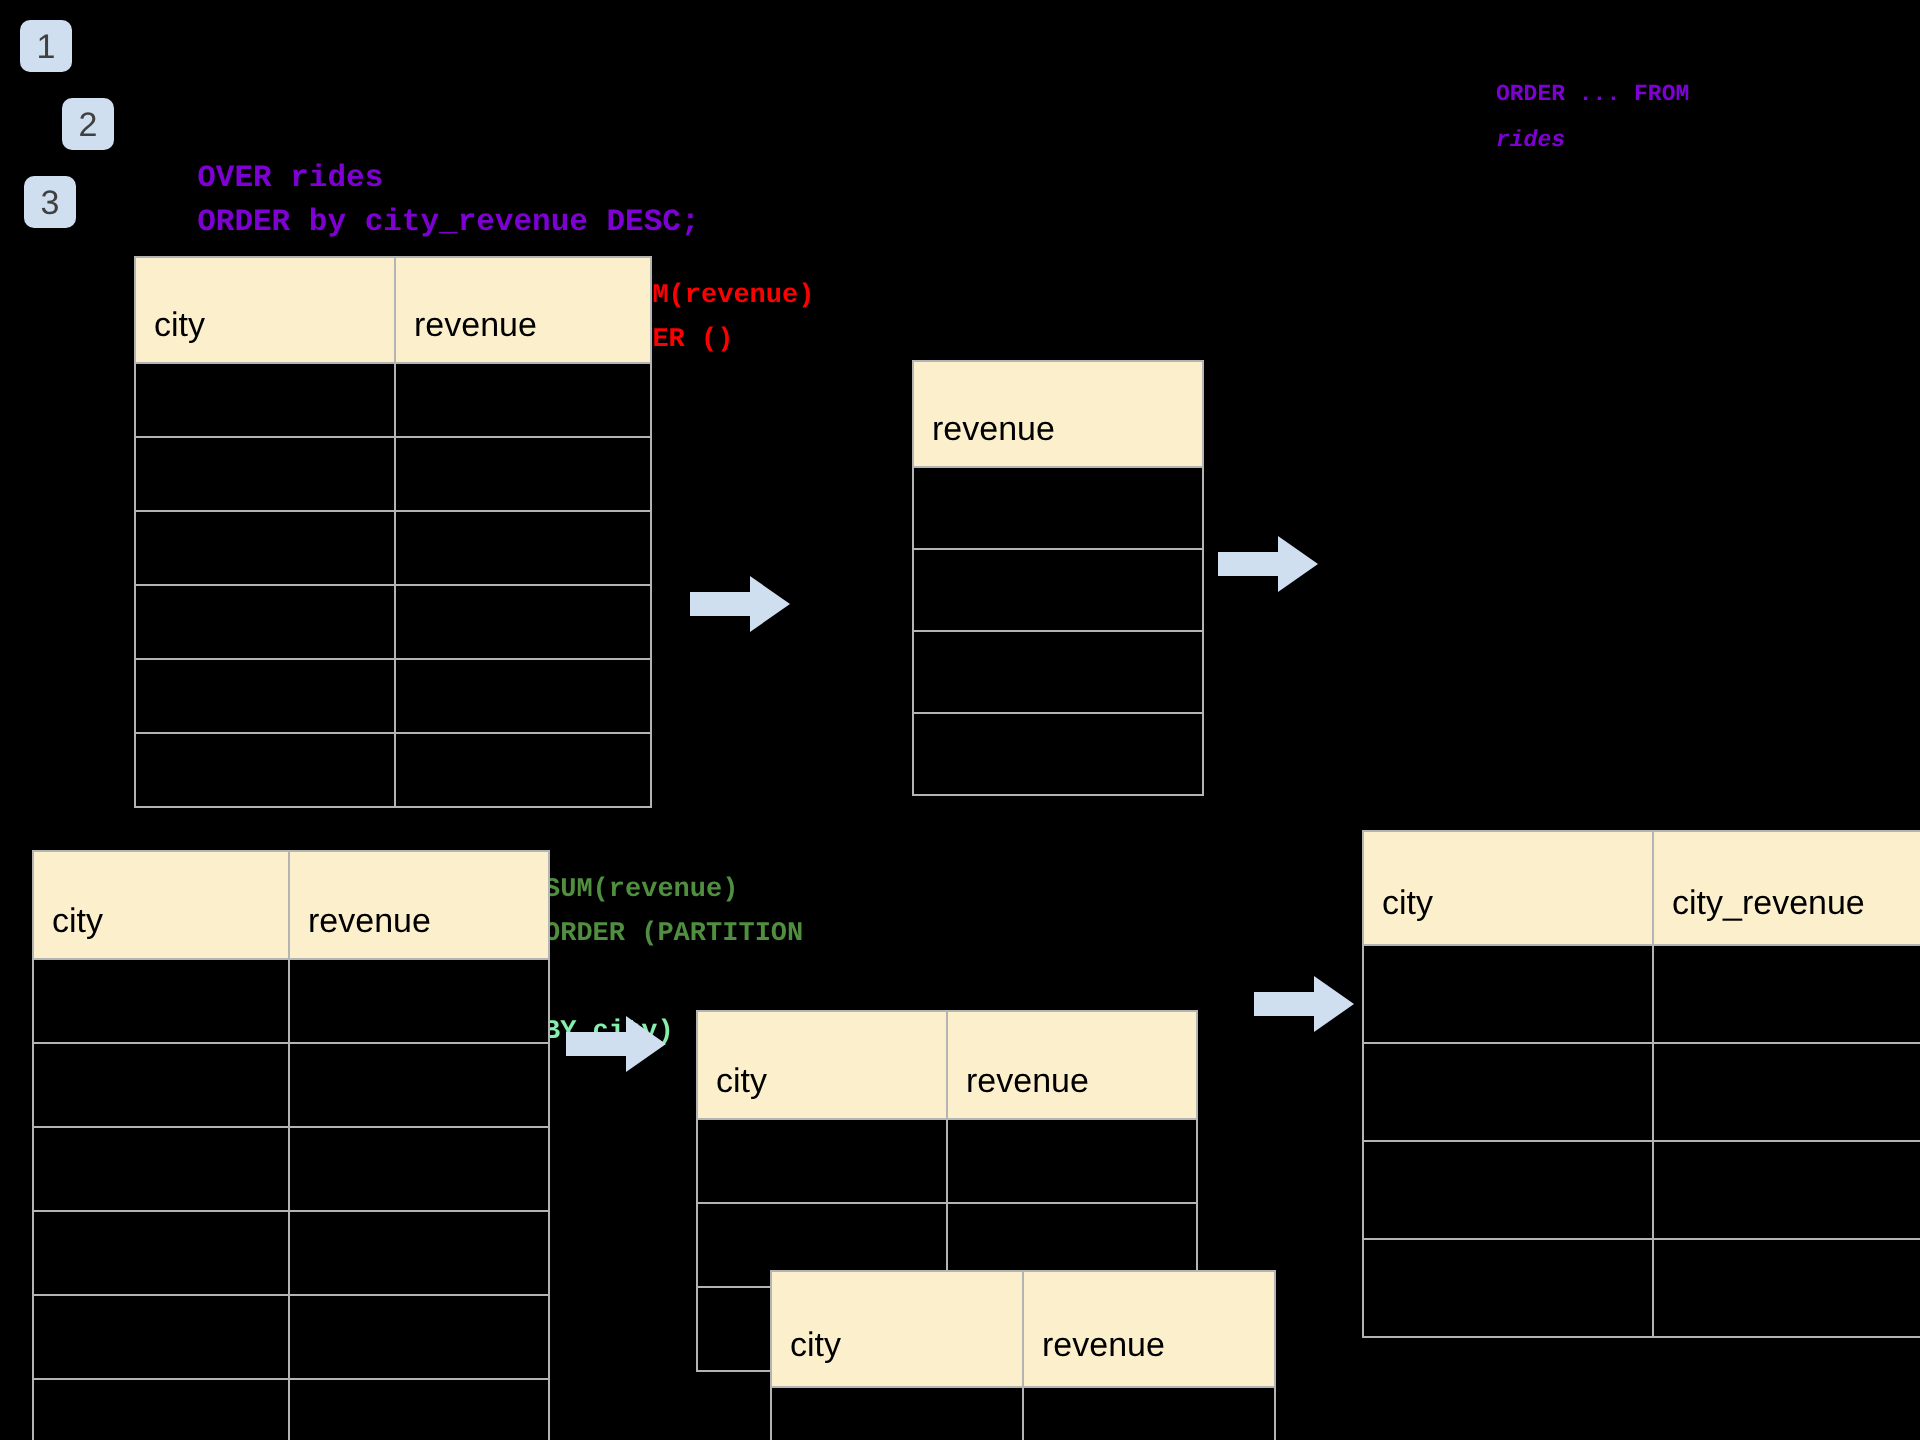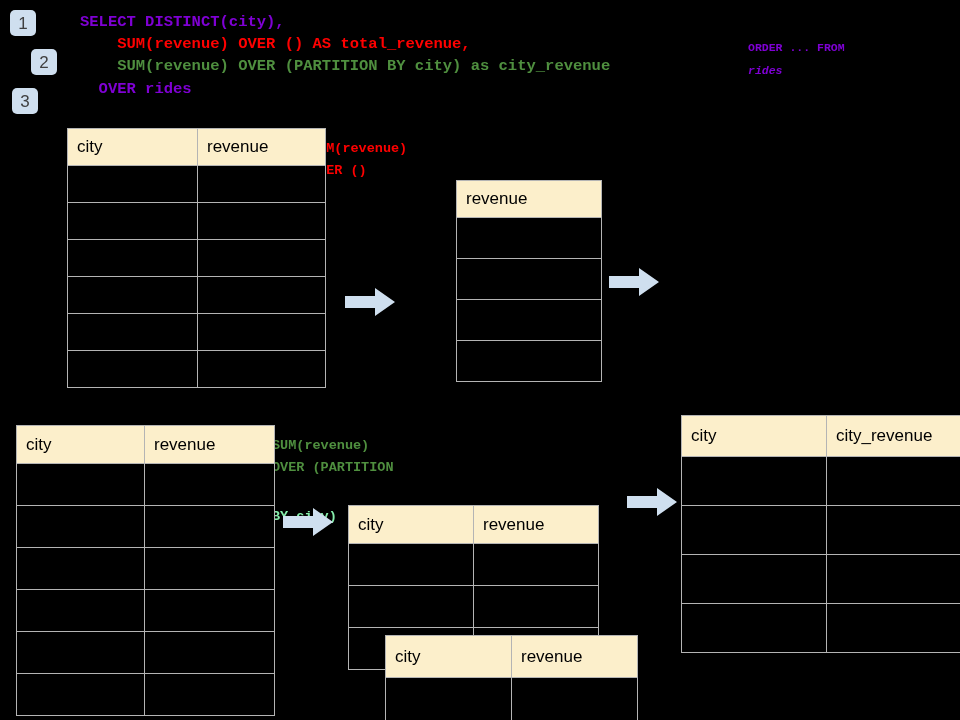--- a/index.html
+++ b/index.html
@@ -55,49 +55,47 @@
   .tbl td{
     border:1px solid #b4b4b4;
     background:#000000;
     padding:0;
   }
   .tbl td.hd{
     background:#fcefcb;
     color:#000000;
     font-family:"Liberation Sans", sans-serif;
     font-size:17px;
-    padding:0 0 0 9px;
+    padding:16px 0 0 9px;
     vertical-align:middle;
   }
 
   
   .arrow{position:absolute;}
 </style>
 </head>
 <body>
 
 <div class="stage">
 
   <div class="badge" style="left:10px;top:10px;width:26px;height:26px;">1</div>
   <div class="badge" style="left:31px;top:49px;width:26px;height:26px;">2</div>
   <div class="badge" style="left:12px;top:88px;width:26px;height:26px;">3</div>
 
-  <div class="code code-main" style="left:80px;top:11px;color:#7f00d4;">SELECT DISTINCT(city),</div>
-  <div class="code code-main" style="left:80px;top:33px;color:#ff0000;">    SUM(revenue) OVER () AS total_revenue,</div>
-  <div class="code code-main" style="left:80px;top:55px;color:#4f8f3f;">    SUM(revenue) OVER (PARTITION BY city) as city_revenue</div>
   <div class="code code-main" style="left:80px;top:78px;color:#7f00d4;">  OVER rides</div>
+  <div class="code code-main" style="left:80px;top:100px;color:#7f00d4;">  ORDER by city_revenue DESC;</div>
 
   <div class="code code-side" style="left:748px;top:38px;color:#7f00d4;">ORDER ... FROM</div>
   <div class="code code-side" style="left:748px;top:61px;color:#7f00d4;font-style:italic;">rides</div>
 
   <div class="annot" style="left:310px;top:138px;color:#ff0000;">SUM(revenue)</div>
   <div class="annot" style="left:310px;top:160px;color:#ff0000;">OVER ()</div>
 
   <div class="annot" style="left:272px;top:435px;color:#4f8f3f;">SUM(revenue)</div>
-  <div class="annot" style="left:272px;top:457px;color:#4f8f3f;">OVER (PARTITION</div>
+  <div class="annot" style="left:272px;top:457px;color:#4f8f3f;">ORDER (PARTITION</div>
   <div class="annot" style="left:272px;top:506px;color:#86efac;">BY city)</div>
 
   <table class="tbl" style="left:67px;top:128px;width:238px;">
     <tbody>
         <tr>
       <td class="hd" style="width:120px;height:36px;">city</td>
       <td class="hd" style="width:118px;height:36px;">revenue</td>
     </tr>
     <tr>
           <td style="height:36px;"></td>

